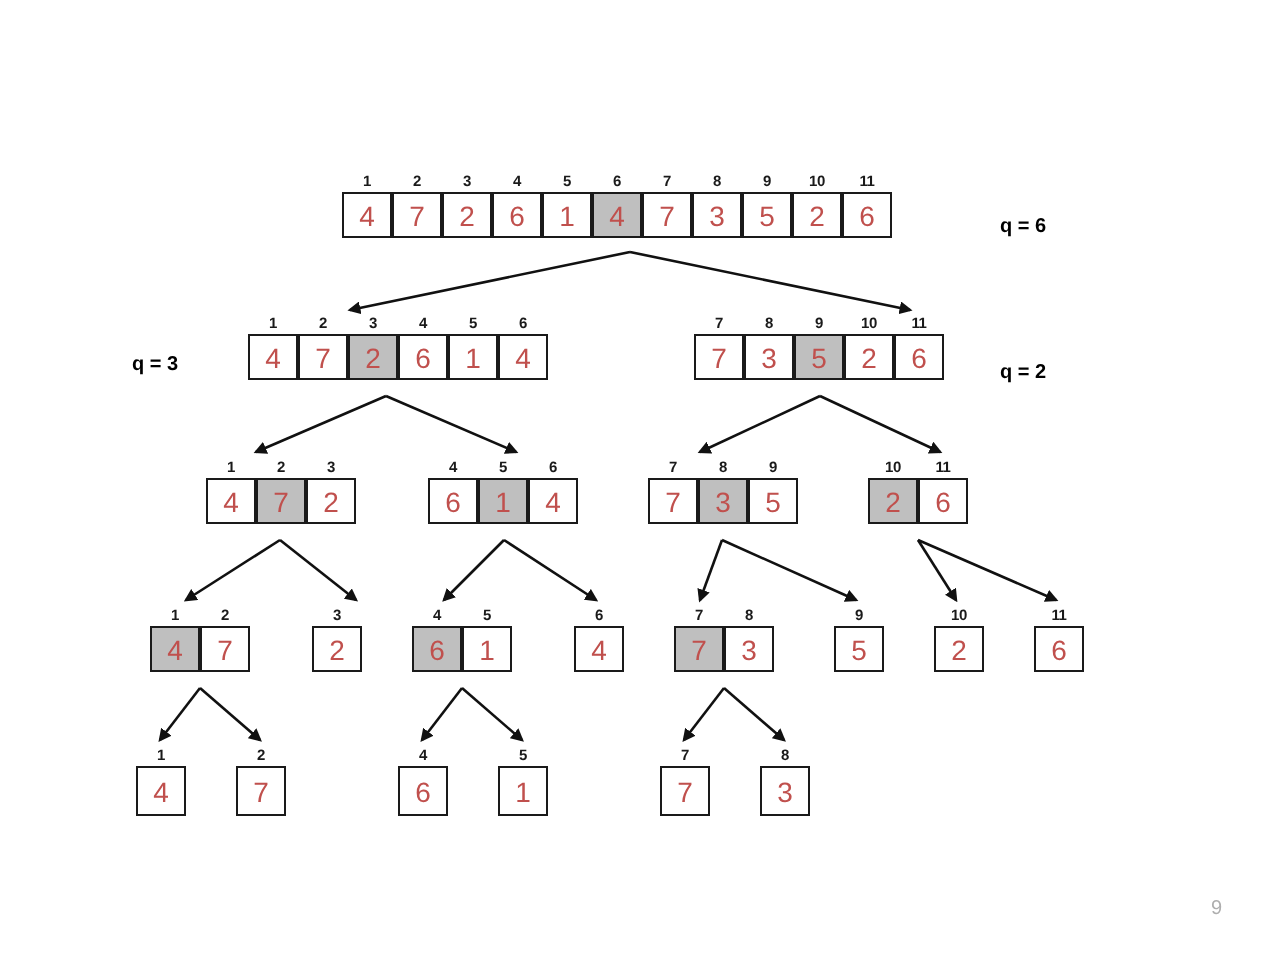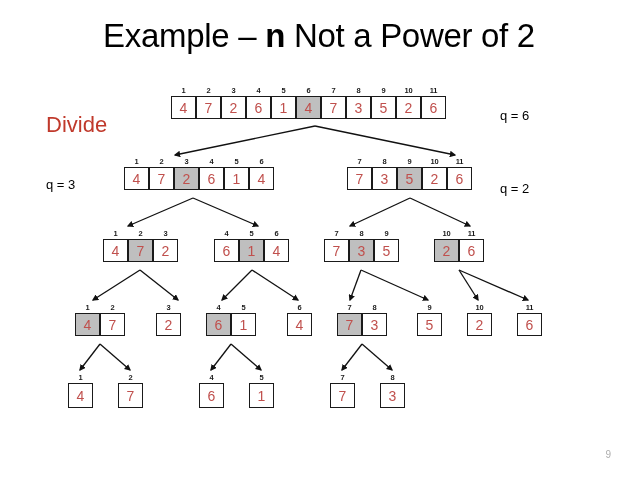--- a/index.html
+++ b/index.html
@@ -40,22 +40,22 @@
   .divide-label {
     position: absolute;
     left: 46px;
     top: 112px;
     font-size: 22px;
     color: #C0392B;
     white-space: nowrap;
   }
   .q-label {
     position: absolute;
-    font-size: 13px;
-    font-weight: normal;
+    font-size: 10px;
+    font-weight: bold;
     color: #000000;
     white-space: nowrap;
   }
   .slide-number {
     position: absolute;
     right: 27px;
     bottom: 18px;
     font-size: 10px;
     color: #AEAEAE;
   }
@@ -100,29 +100,25 @@
   
   .group.joined .cellwrap + .cellwrap .cell {
     border-left-width: 0.8px;
   }
 </style>
 </head>
 <body>
 
 <div id="slide">
 
-  <div class="title">
-    <span>Example – </span><span class="bold-n">n</span><span> Not a Power of 2</span>
-  </div>
-
-  <div class="divide-label">Divide</div>
+
 
   <div id="annotation-layer">
       <div class="q-label" style="left: 500px; top: 108px;">q = 6</div>
-      <div class="q-label" style="left: 46px; top: 177px;">q = 3</div>
+      <div class="q-label" style="left: 66px; top: 177px;">q = 3</div>
       <div class="q-label" style="left: 500px; top: 181px;">q = 2</div>
     </div>
 
   <div id="connector-layer">
       <svg width="638" height="478" style="position: absolute; left: 0px; top: 0px;">
         <defs>
           <marker id="ah" markerWidth="5" markerHeight="5" refX="4" refY="2.5" orient="auto" markerUnits="strokeWidth">
             <path d="M0,0 L5,2.5 L0,5 z" fill="#111111"></path>
           </marker>
         </defs>

